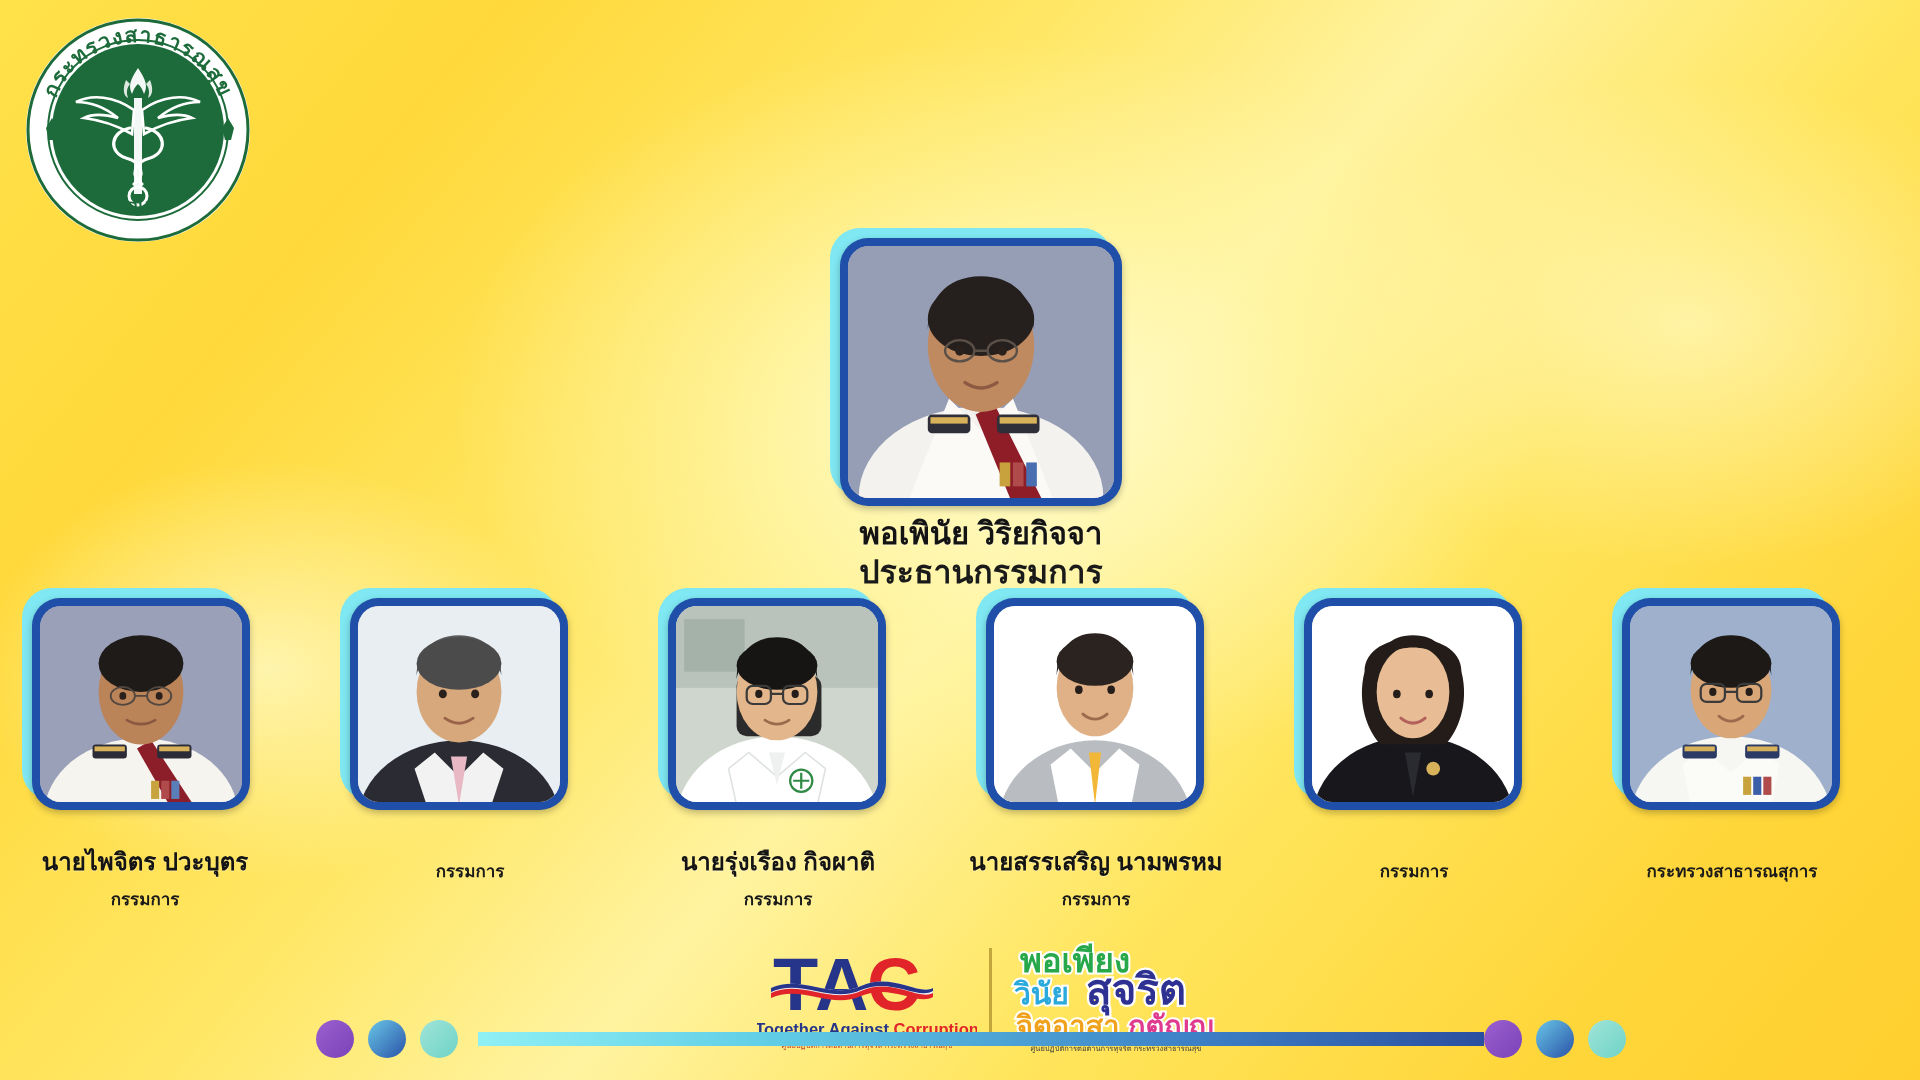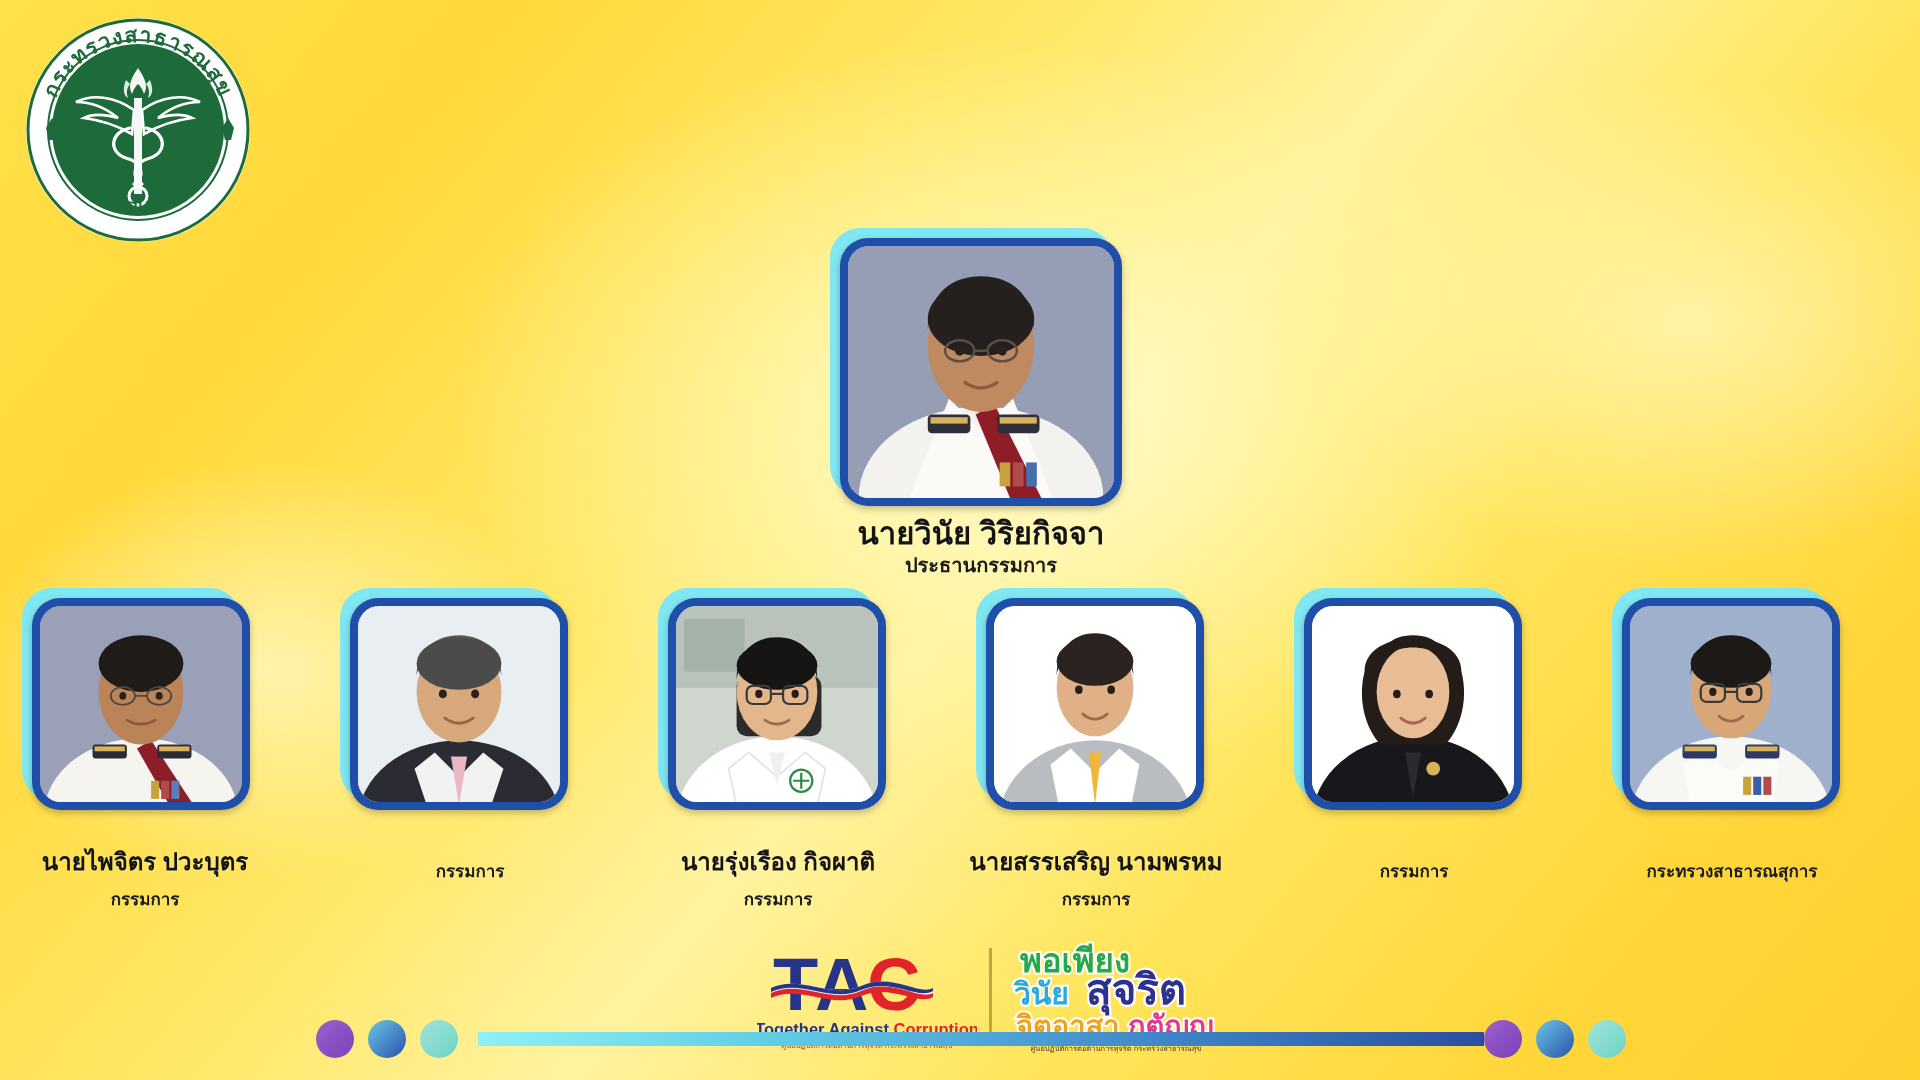--- a/index.html
+++ b/index.html
@@ -52,21 +52,21 @@
 
   
   .caption{position:absolute;text-align:center;}
   .cap-name{
     font-weight:bold;color:#141414;line-height:1.15;white-space:nowrap;
     text-shadow:0 1px 0 rgba(255,255,255,.35);
   }
   .cap-role{font-weight:bold;color:#1a1a1a;line-height:1.2;white-space:nowrap;}
 
   .chair-name{font-size:31px;}
-  .chair-role{font-size:20px;margin-top:1px;}
+  .chair-role{font-size:32px;margin-top:1px;}
   .mem-name{font-size:24px;}
   .mem-role{font-size:17px;margin-top:14px;}
 
   
   .footer-logos{position:absolute;left:0;right:0;top:938px;height:120px;}
   .tac{position:absolute;left:757px;top:0;width:220px;height:118px;}
   .tac-svg{width:100%;height:100%;display:block;}
   .divider{position:absolute;left:989px;top:10px;width:3px;height:92px;background:#b79a35;opacity:.85;}
   .suff{position:absolute;left:1000px;top:0;width:232px;height:118px;}
   .suff-svg{width:100%;height:100%;display:block;}
@@ -151,21 +151,21 @@
         <ellipse cx="42" cy="42" rx="5.5" ry="4" fill="none" stroke="#5b5048" stroke-width="0.9"></ellipse>
         <ellipse cx="58" cy="42" rx="5.5" ry="4" fill="none" stroke="#5b5048" stroke-width="0.9"></ellipse>
         <line x1="47.5" y1="42" x2="52.5" y2="42" stroke="#5b5048" stroke-width="0.9"></line>
         <ellipse cx="42" cy="42" rx="1.7" ry="1.9" fill="#2a211c"></ellipse>
         <ellipse cx="58" cy="42" rx="1.7" ry="1.9" fill="#2a211c"></ellipse>
         <path d="M44 54 Q50 58 56 54" stroke="#8c5a42" stroke-width="1.3" fill="none" stroke-linecap="round"></path>
       </svg>
     </div>
   </div>
   <div class="caption" style="left:800px;top:516px;width:362px;">
-    <div class="cap-name chair-name">นายวินัย  วิริยกิจจา</div>
+    <div class="cap-name chair-name">พอเพินัย  วิริยกิจจา</div>
     <div class="cap-role chair-role">ประธานกรรมการ</div>
   </div>
 
   <div class="frame" style="left:32px;top:598px;width:218px;height:212px;">
     <div class="accent"></div>
     <div class="border"></div>
     <div class="photo">
       <svg class="photo-svg" viewBox="0 0 100 100" preserveAspectRatio="xMidYMid slice">
         <rect width="100" height="100" fill="#9aa0b8"></rect>
         <ellipse cx="50" cy="105" rx="48" ry="38" fill="#f6f4ef"></ellipse>

